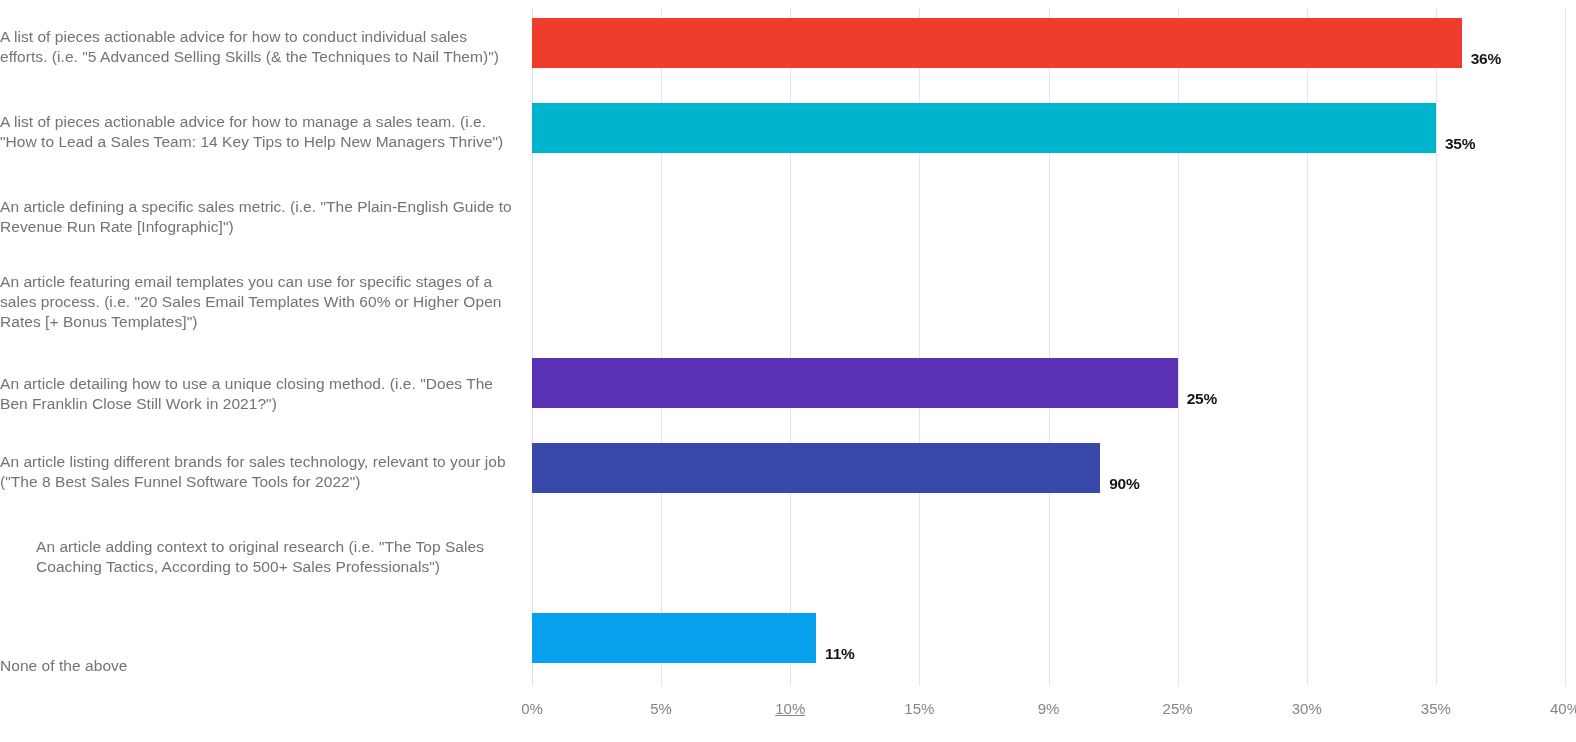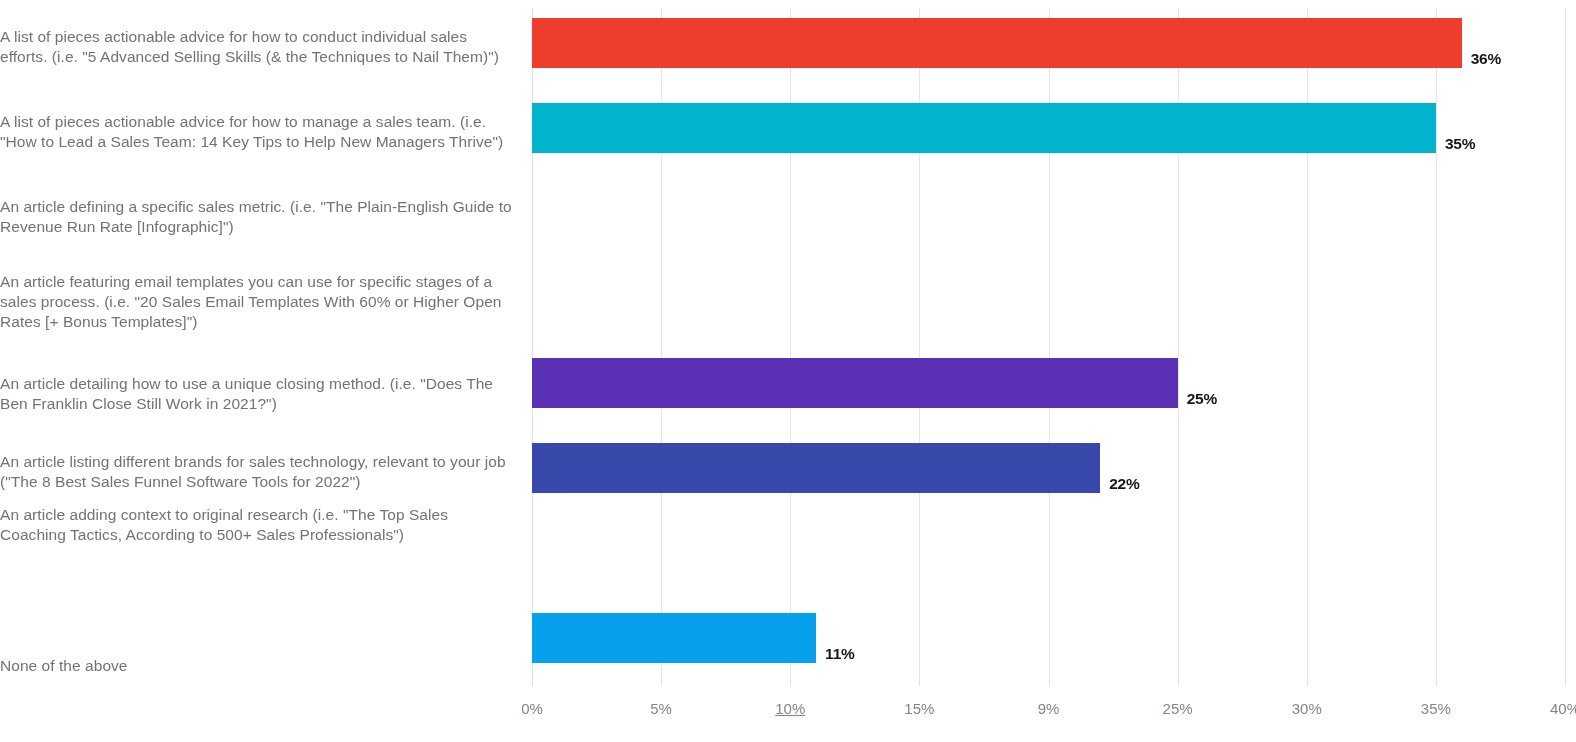--- a/index.html
+++ b/index.html
@@ -111,21 +111,21 @@
 
 <div id="chart-root">
 
   <div id="label-column">
       <div class="label-cell" style="top: 27px;">A list of pieces actionable advice for how to conduct individual sales efforts. (i.e. "5 Advanced Selling Skills (&amp; the Techniques to Nail Them)")</div>
       <div class="label-cell" style="top: 112px;">A list of pieces actionable advice for how to manage a sales team. (i.e. "How to Lead a Sales Team: 14 Key Tips to Help New Managers Thrive")</div>
       <div class="label-cell" style="top: 197px;">An article defining a specific sales metric. (i.e. "The Plain-English Guide to Revenue Run Rate [Infographic]")</div>
       <div class="label-cell" style="top: 272px;">An article featuring email templates you can use for specific stages of a sales process. (i.e. "20 Sales Email Templates With 60% or Higher Open Rates [+ Bonus Templates]")</div>
       <div class="label-cell" style="top: 367px; margin-top: 7px;">An article detailing how to use a unique closing method. (i.e. "Does The Ben Franklin Close Still Work in 2021?")</div>
       <div class="label-cell" style="top: 452px;">An article listing different brands for sales technology, relevant to your job ("The 8 Best Sales Funnel Software Tools for 2022")</div>
-      <div class="label-cell" style="top: 505px;">An article adding context to original research (i.e. "The Top Sales Coaching Tactics, According to 500+ Sales Professionals")</div>
+      <div class="label-cell" style="top: 537px; padding-left: 36px;">An article adding context to original research (i.e. "The Top Sales Coaching Tactics, According to 500+ Sales Professionals")</div>
       <div class="label-cell" style="top: 656px;">None of the above</div>
     </div>
 
   <div class="plot-area">
     <div id="gridlines">
         <div class="gridline axis-zero" style="left: 0px;"></div>
         <div class="gridline" style="left: 129.125px;"></div>
         <div class="gridline" style="left: 258.25px;"></div>
         <div class="gridline" style="left: 387.375px;"></div>
         <div class="gridline" style="left: 516.5px;"></div>
@@ -149,21 +149,21 @@
         </div>
         <div class="bar-row" style="top: 354px;">
           <div class="bar-wrap">
             <div class="bar" style="width: 645.625px; background: rgb(90, 49, 181);"></div>
             <span class="bar-value">25%</span>
           </div>
         </div>
         <div class="bar-row" style="top: 439px;">
           <div class="bar-wrap">
             <div class="bar" style="width: 568.15px; background: rgb(57, 73, 171);"></div>
-            <span class="bar-value">22%</span>
+            <span class="bar-value">90%</span>
           </div>
         </div>
         <div class="bar-row" style="top: 609px;">
           <div class="bar-wrap">
             <div class="bar" style="width: 284.075px; background: rgb(6, 160, 236);"></div>
             <span class="bar-value">11%</span>
           </div>
         </div>
       </div>
   </div>

